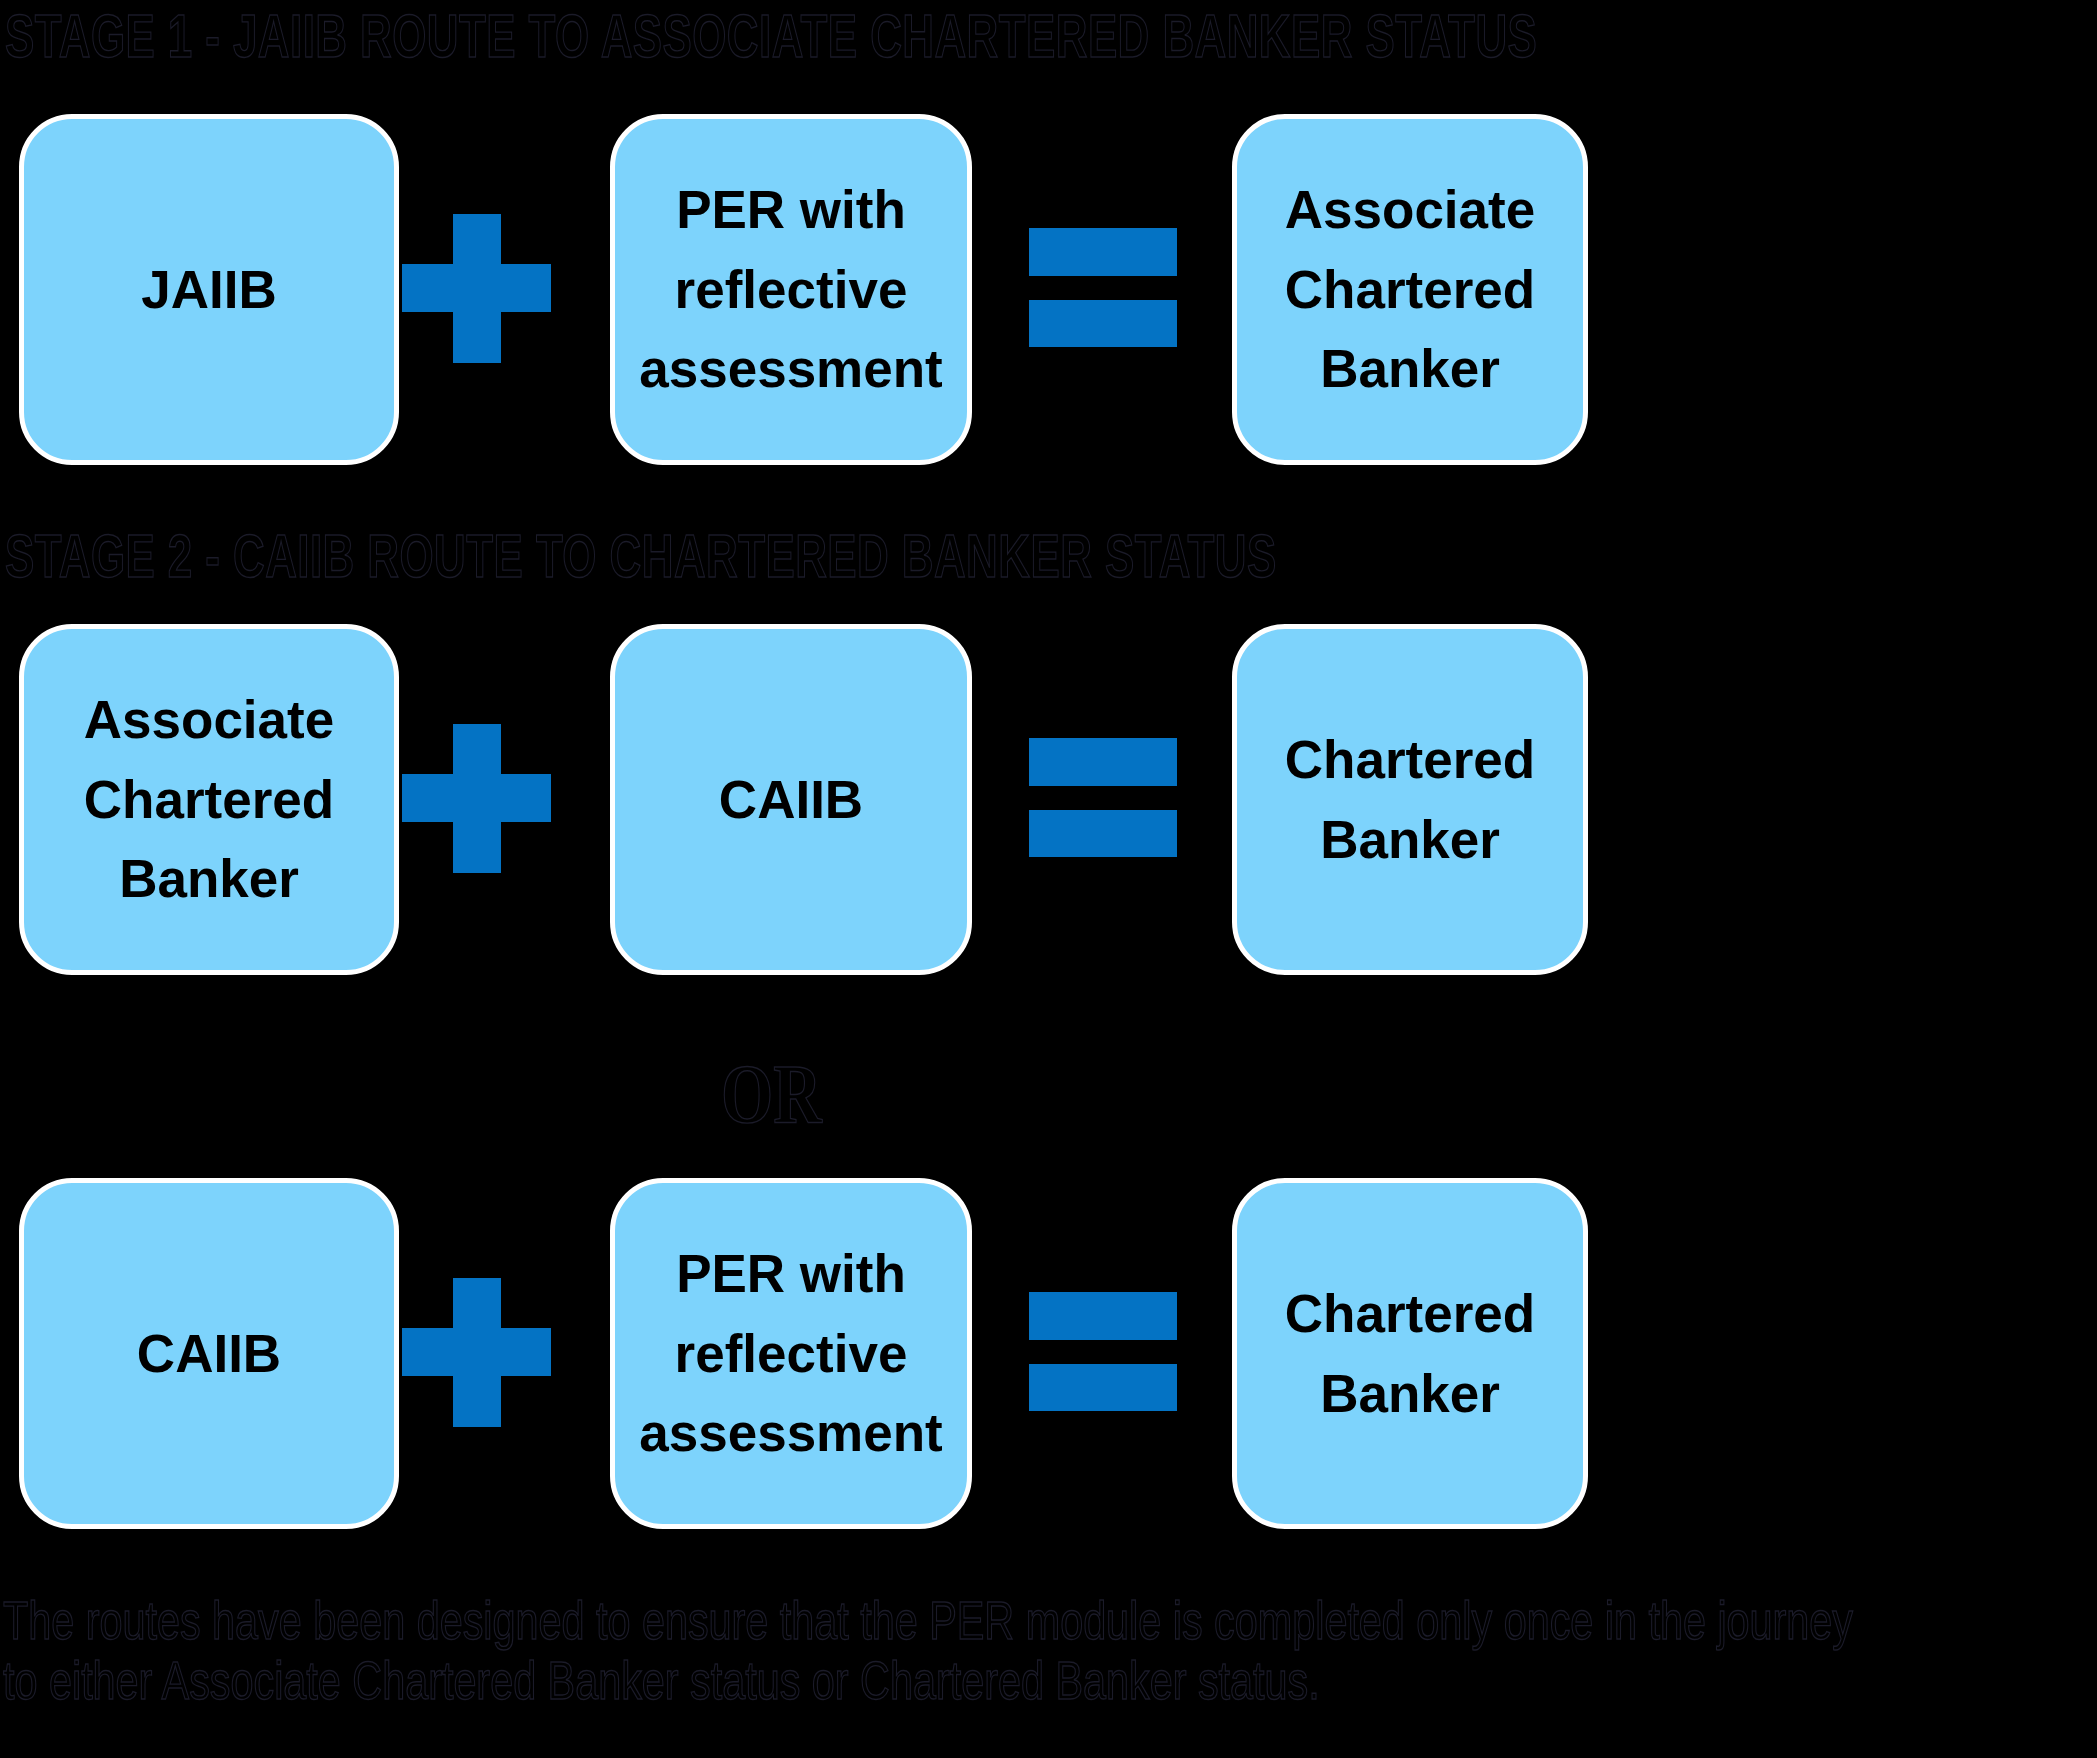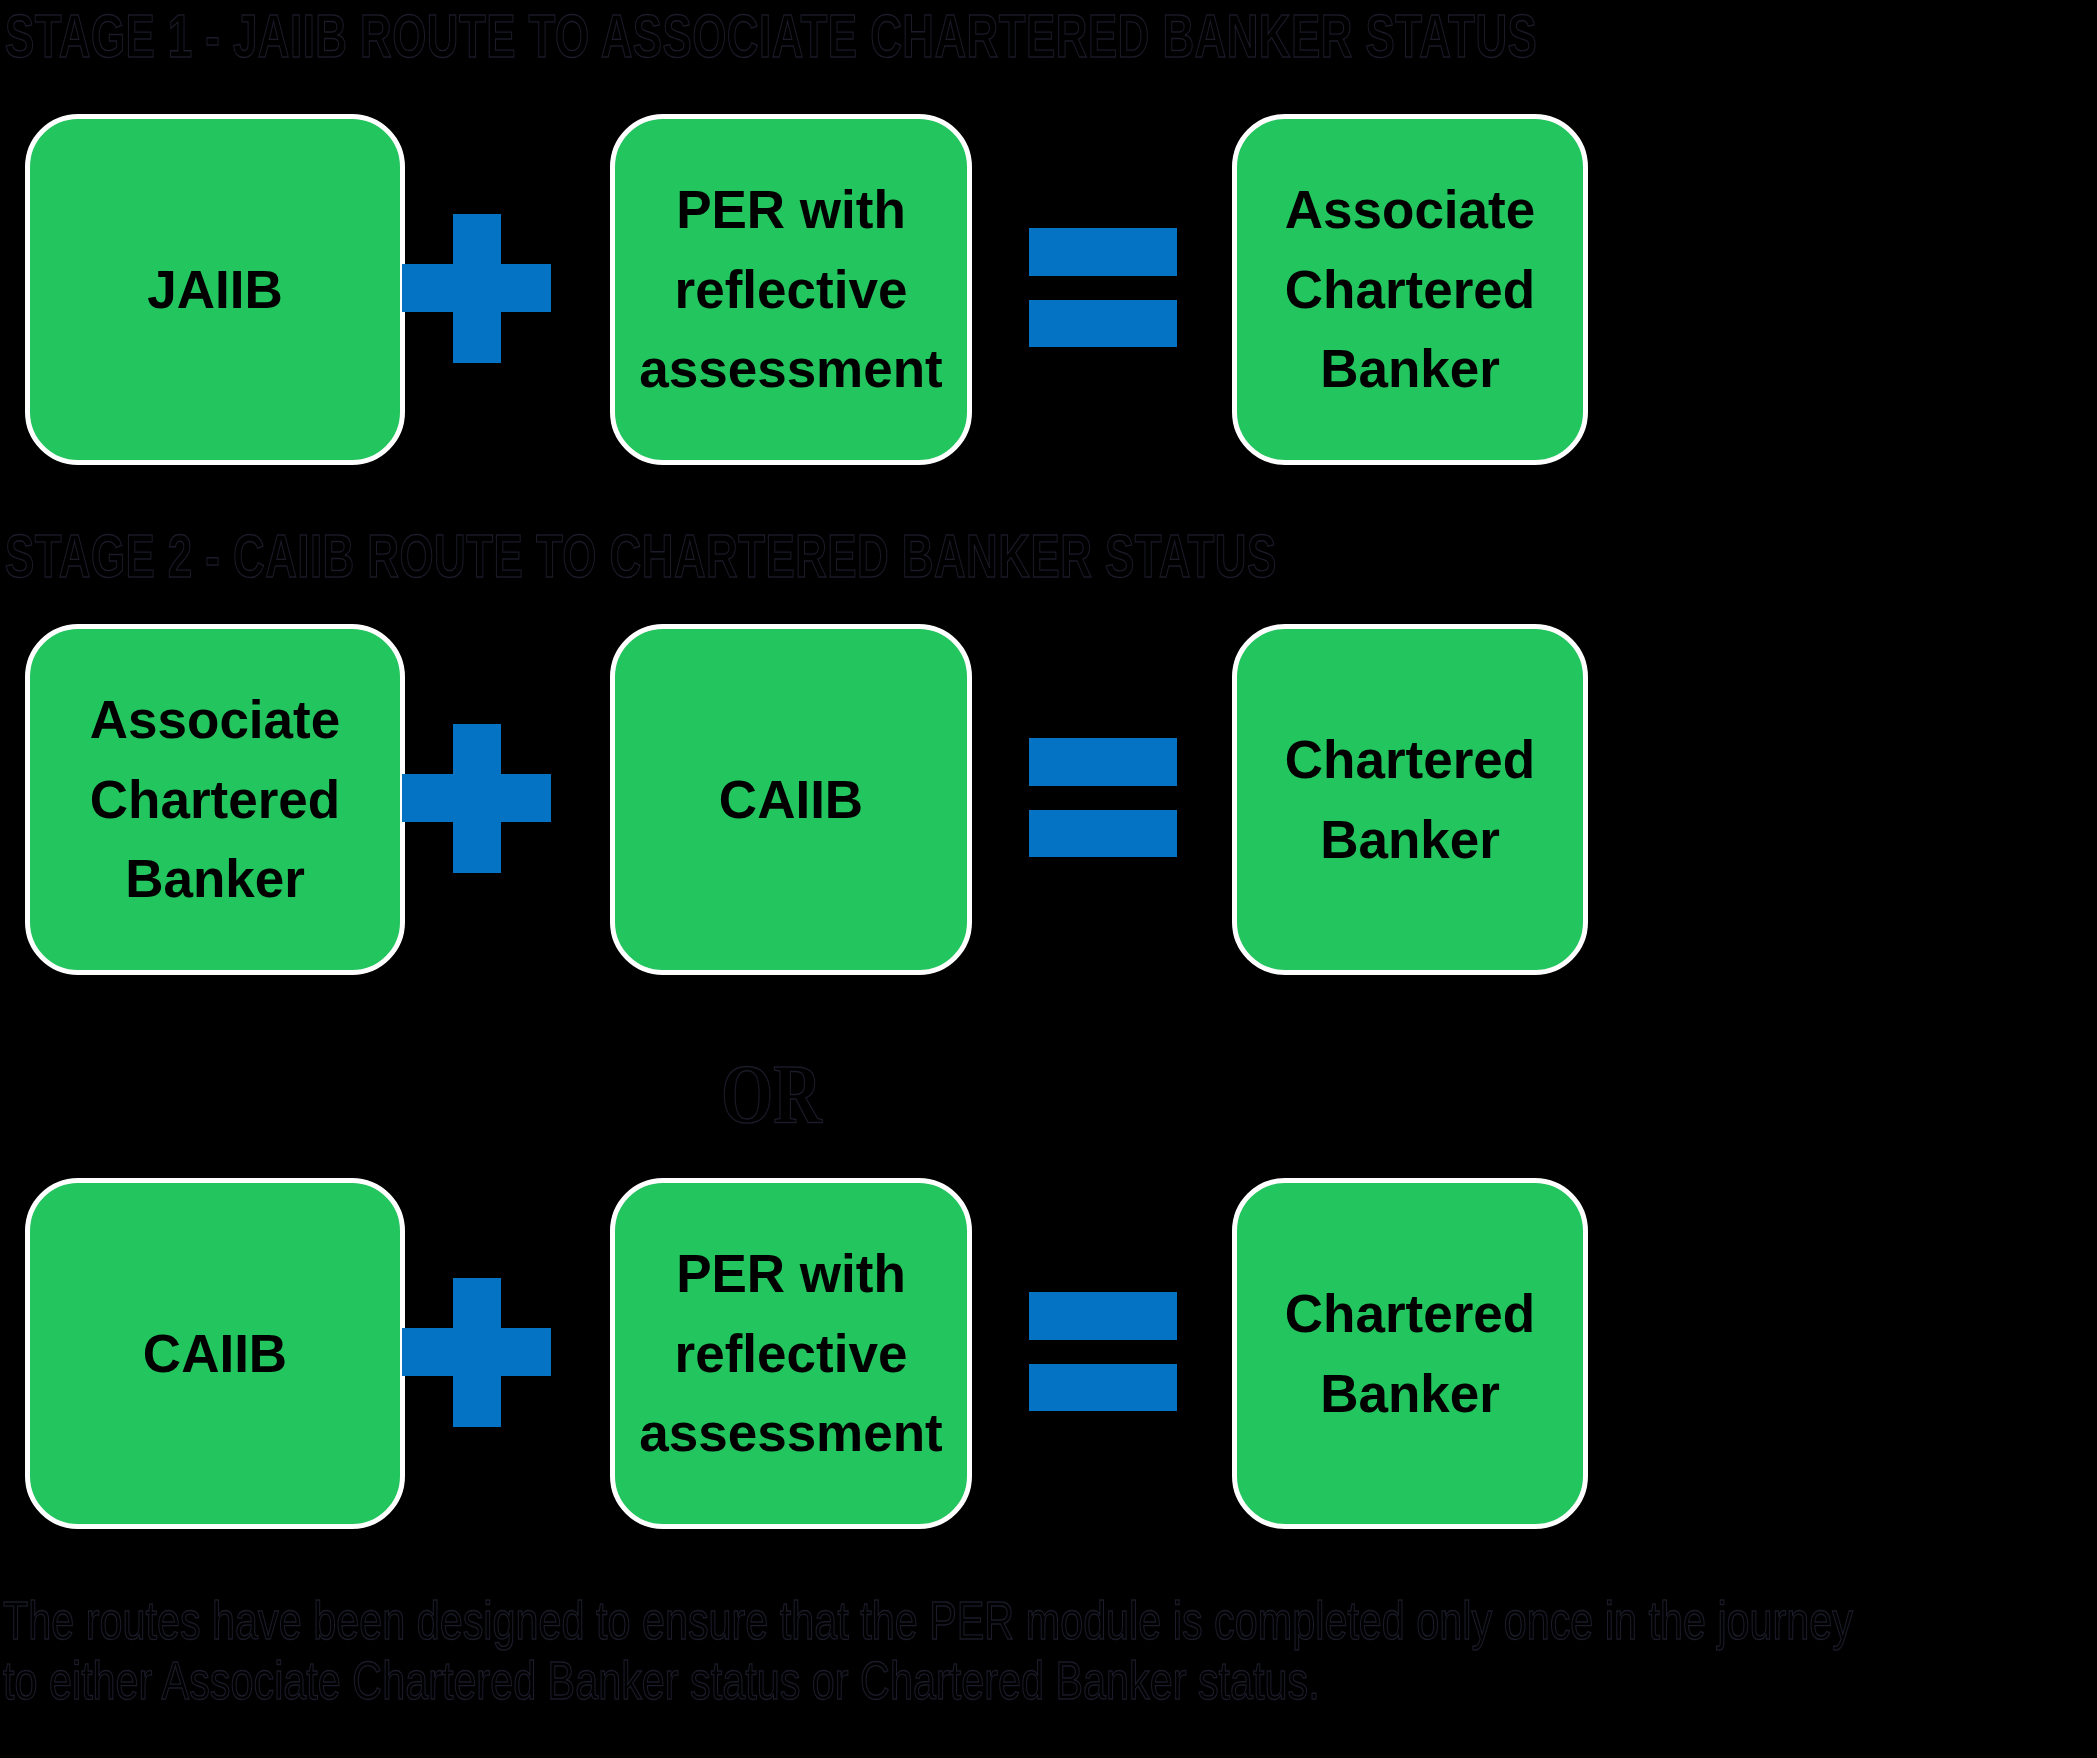--- a/index.html
+++ b/index.html
@@ -50,37 +50,37 @@
     position: absolute;
     left: 0;
     width: 2097px;
     height: 351px;
   }
   .box {
     position: absolute;
     top: 0;
     height: 351px;
     box-sizing: border-box;
-    background: #22c55e;
+    background: #7dd3fc;
     border: 5px solid #FFFFFF;
     border-radius: 53px;
     display: flex;
     align-items: center;
     justify-content: center;
     text-align: center;
   }
   .box-label {
     white-space: pre-line;
     color: #000000;
     font-weight: 700;
     font-size: 53px;
     line-height: 1.5;
     padding: 0 11px;
   }
-  .col1 { left: 25px;   width: 380px; }
+  .col1 { left: 19px;   width: 380px; }
   .col2 { left: 610px; width: 362px; }
   .col3 { left: 1232px; width: 356px; }
   .plus {
     position: absolute;
     left: 402px;
     top: 100px;
     width: 149px;
     height: 149px;
   }
   .plus .pv {

